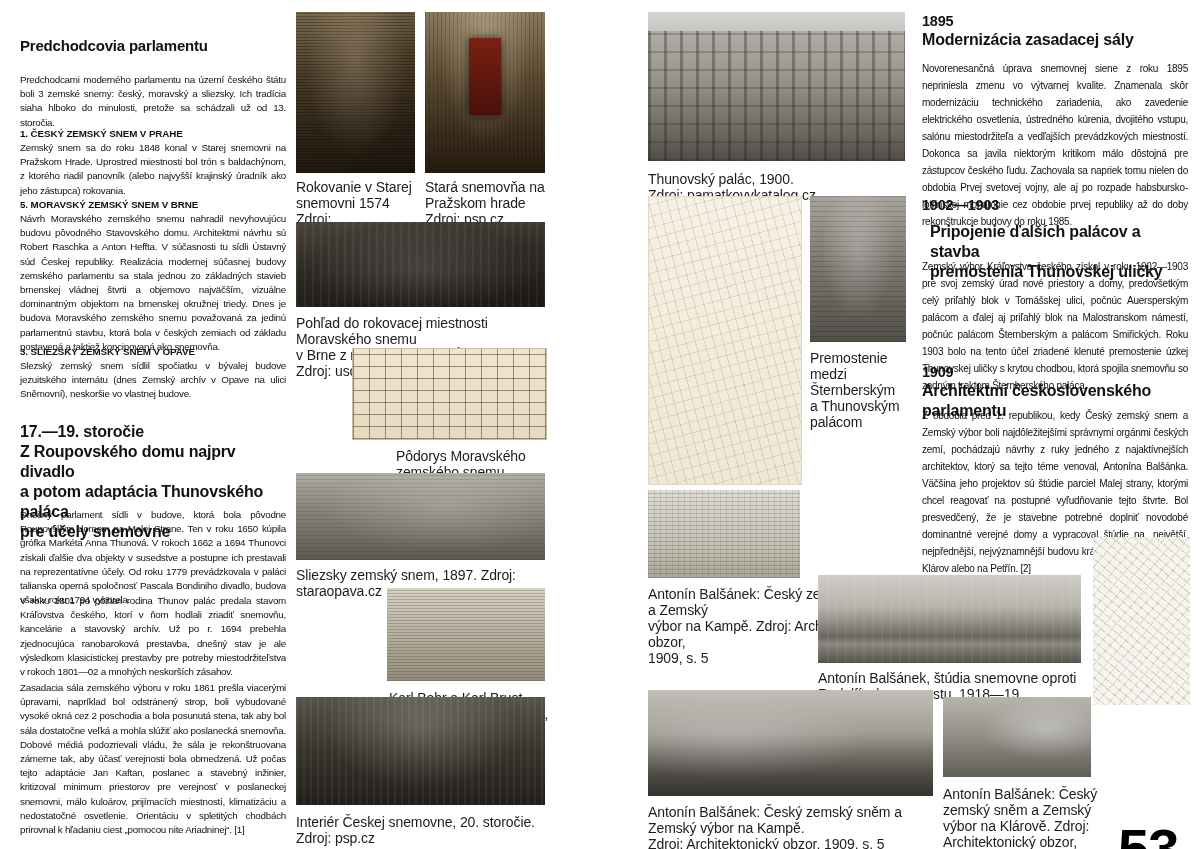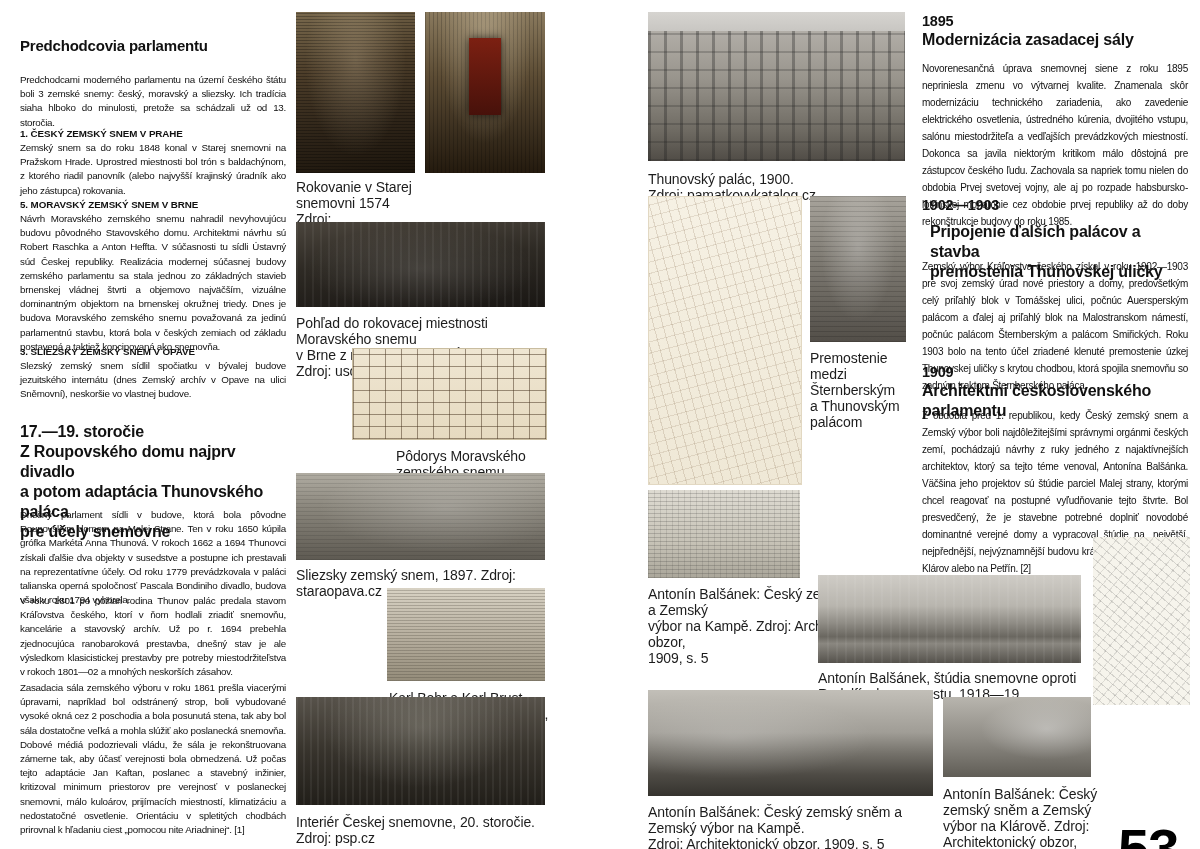--- a/index.html
+++ b/index.html
@@ -133,20 +133,21 @@
     <div class="h-year abs" style="top:363px">1909</div>
     <h2 class="h-lines abs" style="top:381px;margin:0">Architektmi československého parlamentu</h2>
     <p class="body-txt-r abs" style="top:407px">Z obdobia pred 1. republikou, kedy Český zemský snem a Zemský výbor boli najdôležitejšími správnymi orgánmi českých zemí, pochádzajú návrhy z ruky jedného z najaktívnejších architektov, ktorý sa tejto téme venoval, Antonína Balšánka. Väčšina jeho projektov sú štúdie parciel Malej strany, ktorými chcel reagovať na postupné vyľudňovanie tejto štvrte. Bol presvedčený, že je stavebne potrebné doplniť novodobé dominantné verejné domy a vypracoval štúdie na „největší, nejpřednější, nejvýznamnější budovu království“ na Kampu, na Klárov alebo na Petřín. [2]</p>
   </div>
 
   <div class="fig tx-engrave-a" style="left:296px;top:12px;width:119px;height:161px"></div>
   <div class="fig tx-engrave-b" style="left:425px;top:12px;width:120px;height:161px">
     <div class="canopy"></div>
   </div>
   <div class="cap" style="left:296px;top:179px;width:122px">Rokovanie v Starej snemovni 1574<br>Zdroj: ustavpravo.cz</div>
+  <div class="cap" style="left:425px;top:179px;width:122px">Stará snemovňa na Pražskom hrade<br>Zdroj: psp.cz</div>
 
   <div class="fig tx-photo-room" style="left:296px;top:222px;width:249px;height:85px"></div>
   <div class="cap" style="left:296px;top:315px;width:260px">Pohľad do rokovacej miestnosti Moravského snemu<br>v Brne z roku 1878, dnes Ústavný súd. Zdroj: usoud.cz</div>
 
   <div class="fig tx-plan" style="left:352px;top:348px;width:193px;height:90px"></div>
   <div class="cap" style="left:396px;top:448px;width:165px">Pôdorys Moravského zemského snemu,<br>Zdroj: usoud.cz</div>
 
   <div class="fig tx-photo-street" style="left:296px;top:473px;width:249px;height:87px"></div>
   <div class="cap" style="left:296px;top:567px;width:260px">Sliezsky zemský snem, 1897. Zdroj: staraopava.cz</div>
 

